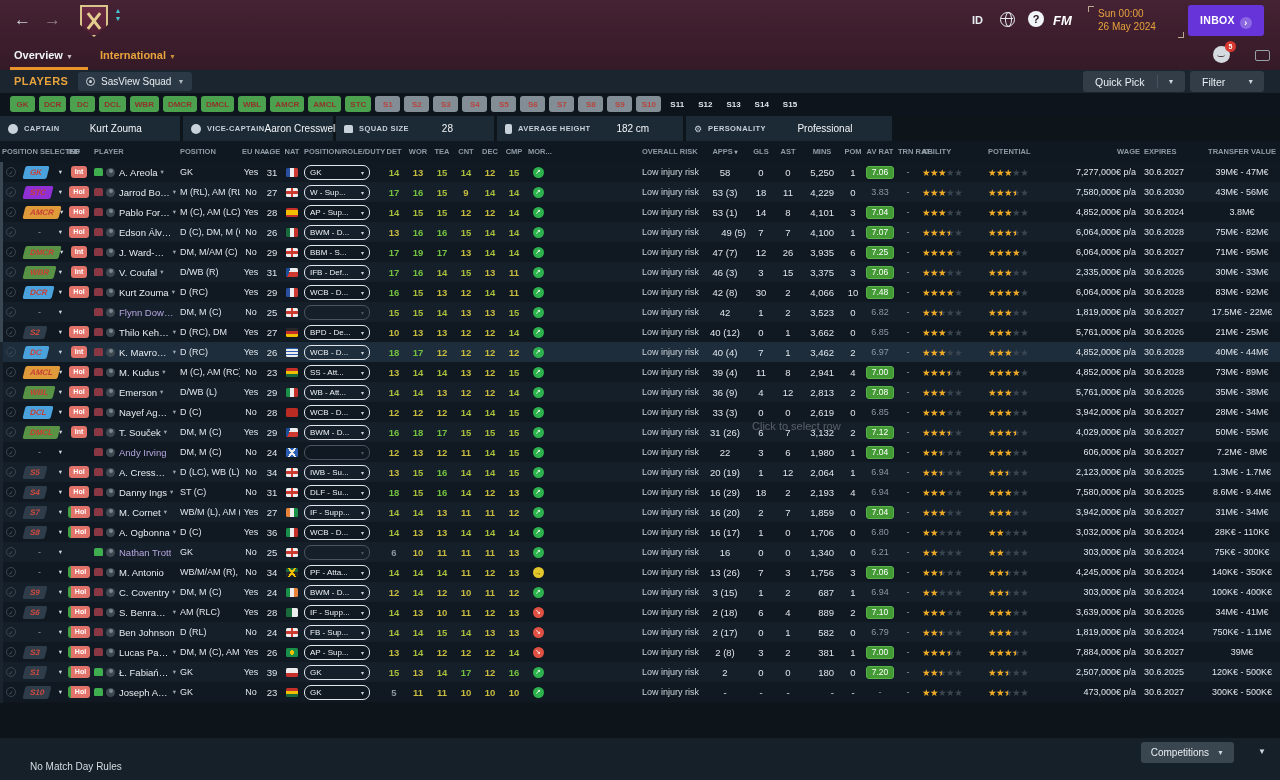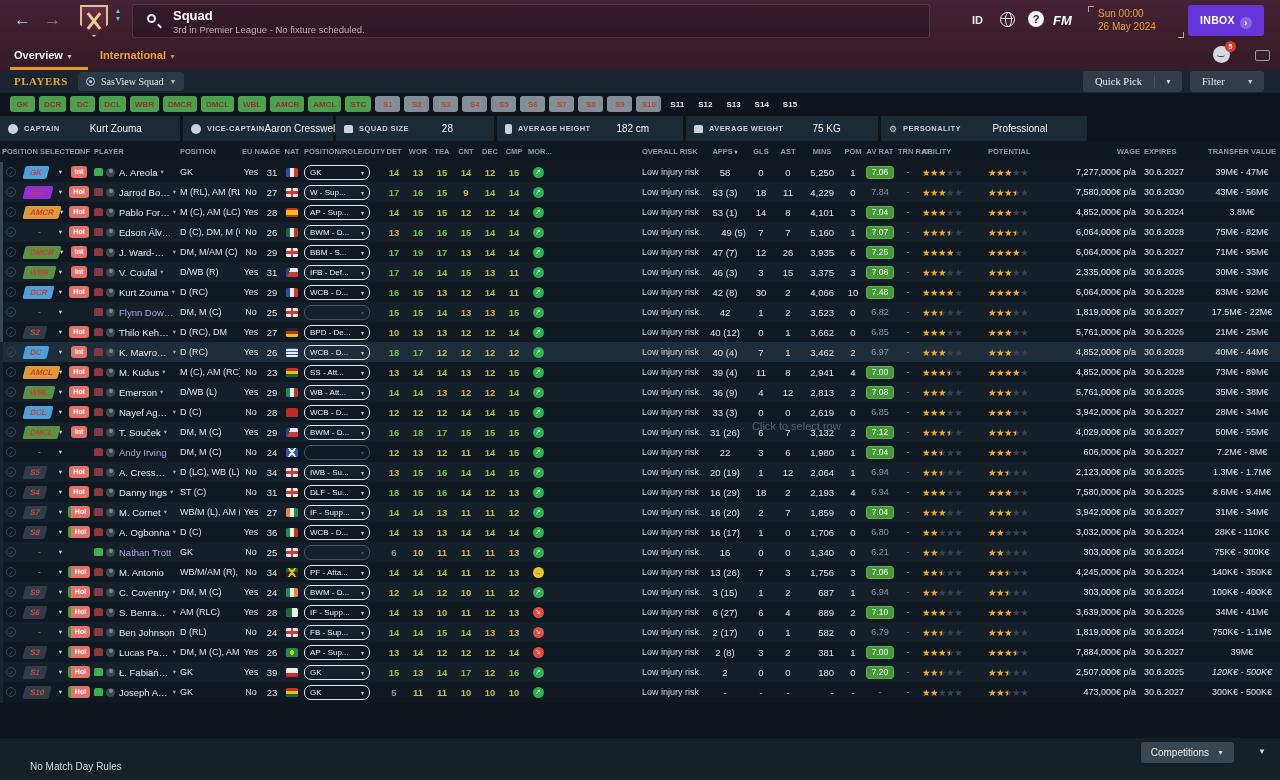--- a/index.html
+++ b/index.html
@@ -48,21 +48,21 @@
   .tab.ovw { left:14px; }
   .tab.ovw::after { content:''; position:absolute; left:-4px; bottom:-9px; width:78px; height:3px; background:#e8932c; }
   .tab.intl { left:100px; color:#e8a33d; }
   .faces { position:absolute; left:1213px; top:4px; width:17px; height:17px; background:#d4dadf; border-radius:50%; cursor:pointer; }
   .faces::after { content:''; position:absolute; left:4px; top:6px; width:8px; height:4px; border-bottom:1.5px solid #44313b; border-radius:50%; }
   .faces .badge { position:absolute; right:-6px; top:-5px; width:11px; height:11px; background:#d6392f; border-radius:50%;
     color:#fff; font-size:7px; font-weight:bold; text-align:center; line-height:11px; }
   .monitor { position:absolute; left:1255px; top:8px; width:15px; height:11px; border:1.5px solid #97a1a9; border-radius:2px; cursor:pointer; }
 
   
-  .playersbar { position:absolute; left:0; top:70px; width:1280px; height:23px; background:#1b2530;font-family:Liberation Serif, serif; }
+  .playersbar { position:absolute; left:0; top:70px; width:1280px; height:23px; background:#1b2530; }
   .players-title { position:absolute; left:14px; top:5px; font-size:11px; font-weight:bold; color:#e8a33d; letter-spacing:0.5px; }
   .squadsel { position:absolute; left:78px; top:2px; height:19px; background:#2b3845; border-radius:3px;
     display:flex; align-items:center; padding:0 8px; gap:6px; font-size:10px; color:#e6ecf0; cursor:pointer; }
   .eye { width:9px; height:9px; border:1.5px solid #cfd6dc; border-radius:50%; position:relative; }
   .eye::after { content:''; position:absolute; left:2px; top:2px; width:3px; height:3px; background:#cfd6dc; border-radius:50%; }
   .chev-s { font-size:7px; color:#aeb8c0; }
   .barbtn { position:absolute; top:1px; height:21px; background:#323d48; border-radius:3px; color:#e9eef2;
     font-size:10.5px; display:flex; align-items:center; cursor:pointer; }
   .barbtn .lbl { padding:0 12px; }
   .barbtn .divi { width:1px; height:13px; background:#46525d; }
@@ -175,25 +175,20 @@
 <div id="app">
 
   <div class="topbar">
     <span class="navarrow" style="left:14px;">←</span>
     <span class="navarrow fwd" style="left:44px;">→</span>
     <div class="crest">
         <i class="h1"></i>
         <i class="h2"></i>
       </div>
     <div class="crest-chev">▲<br>▼</div>
-    <div class="searchbox">
-      <span class="mag"></span>
-      <span class="sq-title">Squad</span>
-      <span class="sq-sub">3rd in Premier League - No fixture scheduled.</span>
-    </div>
     <span class="idlbl">ID</span>
     <span class="globe"></span>
     <span class="qmark">?</span>
     <span class="fmlbl">FM</span>
     <div class="datebox">
       <span class="ctl"></span>
       <span class="l1">Sun 00:00</span>
       <span class="l2">26 May 2024</span>
       <span class="cbr"></span>
     </div>
@@ -270,35 +265,30 @@
       <div class="sumbox" style="width: 158px;">
         <span class="sic shirt"></span>
         <span class="lbl">SQUAD SIZE</span>
         <span class="val">28</span>
       </div>
       <div class="sumbox" style="width: 186px;">
         <span class="sic tall"></span>
         <span class="lbl">AVERAGE HEIGHT</span>
         <span class="val">182 cm</span>
       </div>
-      <div class="sumbox" style="width: 192px;">
-        <span class="sic shirt"></span>
-        <span class="lbl">AVERAGE WEIGHT</span>
-        <span class="val">75 KG</span>
-      </div>
       <div class="sumbox" style="width: 206px;">
         <span class="sic gear">⚙</span>
         <span class="lbl">PERSONALITY</span>
         <span class="val">Professional</span>
       </div>
     </div>
 
   <div class="thead" id="thead">
       <div class="th" style="width: 66px; text-align: left;">POSITION SELECTED</div>
-      <div class="th" style="width: 26px; text-align: right;">INF</div>
+      <div class="th" style="width: 26px; text-align: left;">INF</div>
       <div class="th" style="width: 86px; text-align: left;">PLAYER</div>
       <div class="th" style="width: 62px; text-align: left;">POSITION</div>
       <div class="th" style="width: 22px; text-align: center;">EU NA...</div>
       <div class="th" style="width: 20px; text-align: center;">AGE</div>
       <div class="th" style="width: 20px; text-align: center;">NAT</div>
       <div class="th" style="width: 80px; text-align: left;">POSITION/ROLE/DUTY</div>
       <div class="th" style="width: 24px; text-align: center;">DET</div>
       <div class="th" style="width: 24px; text-align: center;">WOR</div>
       <div class="th" style="width: 24px; text-align: center;">TEA</div>
       <div class="th" style="width: 24px; text-align: center;">CNT</div>
@@ -487,21 +477,21 @@
         <div class="td center" style="width: 28px;">
           <span class="numc">11</span>
         </div>
         <div class="td right" style="width: 40px; padding-right: 8px;">
           <span class="numc">4,229</span>
         </div>
         <div class="td center" style="width: 22px;">
           <span class="numc">0</span>
         </div>
         <div class="td center" style="width: 32px;">
-          <span class="avrp">7.84</span>
+          <span class="avrp">3.83</span>
         </div>
         <div class="td center" style="width: 24px;">
           <span class="avrp">-</span>
         </div>
         <div class="td" style="width: 66px;">
           <span><span class="st full">★</span><span class="st full">★</span><span class="st full">★</span><span class="st">★</span><span class="st">★</span></span>
         </div>
         <div class="td" style="width: 66px;">
           <span><span class="st full">★</span><span class="st full">★</span><span class="st full">★</span><span class="st">★<span class="stf" style="width: 50%;">★</span></span><span class="st">★</span></span>
         </div>
@@ -674,21 +664,21 @@
         <div class="td center" style="width: 46px; justify-content: flex-end;">
           <span class="numc">49 (5)</span>
         </div>
         <div class="td center" style="width: 26px;">
           <span class="numc">7</span>
         </div>
         <div class="td center" style="width: 28px;">
           <span class="numc">7</span>
         </div>
         <div class="td right" style="width: 40px; padding-right: 8px;">
-          <span class="numc">5,160</span>
+          <span class="numc">4,100</span>
         </div>
         <div class="td center" style="width: 22px;">
           <span class="numc">1</span>
         </div>
         <div class="td center" style="width: 32px;">
           <span class="avrb">7.07</span>
         </div>
         <div class="td center" style="width: 24px;">
           <span class="avrp">-</span>
         </div>
@@ -2498,21 +2488,21 @@
           <span class="attv" style="color: rgb(200, 188, 64);">13</span>
         </div>
         <div class="td center" style="width: 24px;">
           <span class="morc mor-red">↘</span>
         </div>
         <div class="td" style="width: 90px;"></div>
         <div class="td" style="width: 62px;">
           <span class="riskt">Low injury risk</span>
         </div>
         <div class="td center" style="width: 46px;">
-          <span class="numc">6 (27)</span>
+          <span class="numc">2 (18)</span>
         </div>
         <div class="td center" style="width: 26px;">
           <span class="numc">6</span>
         </div>
         <div class="td center" style="width: 28px;">
           <span class="numc">4</span>
         </div>
         <div class="td right" style="width: 40px; padding-right: 8px;">
           <span class="numc">889</span>
         </div>
@@ -2820,21 +2810,21 @@
         </div>
         <div class="td" style="width: 66px;">
           <span><span class="st full">★</span><span class="st full">★</span><span class="st">★<span class="stf" style="width: 50%;">★</span></span><span class="st">★</span><span class="st">★</span></span>
         </div>
         <div class="td right" style="width: 90px; padding-right: 6px;">
           <span class="smallc">2,507,000€ p/a</span>
         </div>
         <div class="td" style="width: 62px;">
           <span class="smallc">30.6.2025</span>
         </div>
-        <div class="td center" style="width: 76px; font-style: italic;">
+        <div class="td center" style="width: 76px;">
           <span class="smallc">120K€ - 500K€</span>
         </div>
       </div>
       <div class="trow even">
         <div class="td center" style="width: 22px;">
           <span class="chkc">✓</span>
         </div>
         <div class="td" style="width: 44px;">
           <span class="posbadge bg-slot">S10</span>
           <span class="bchev">▾</span>

